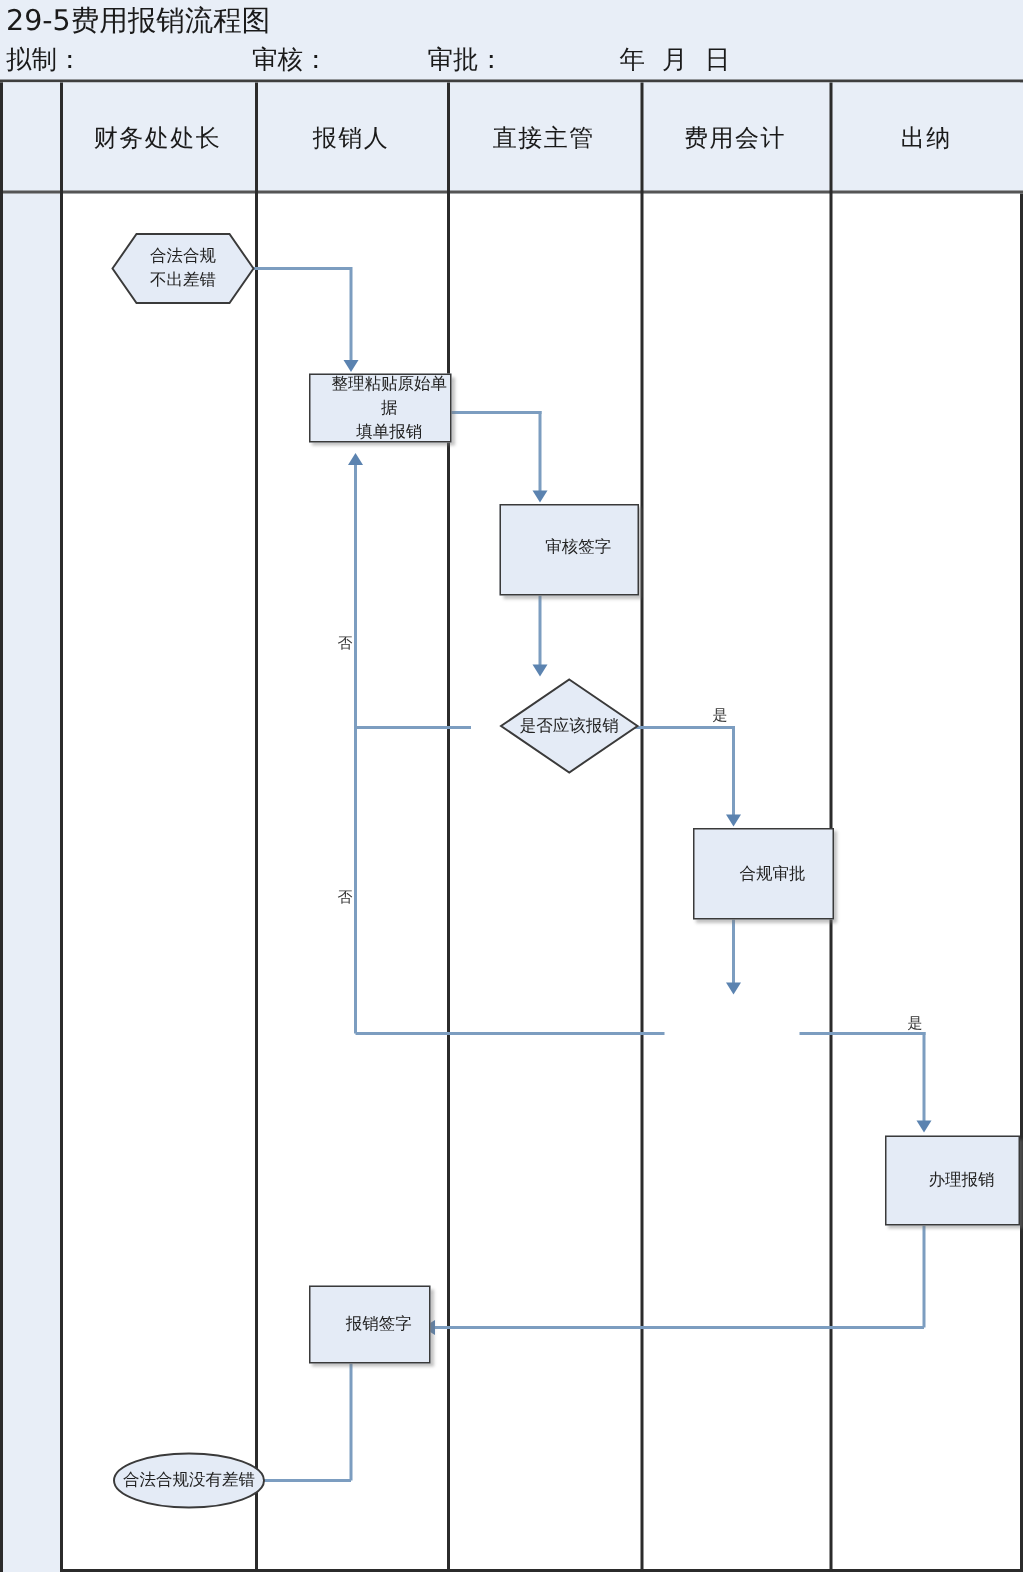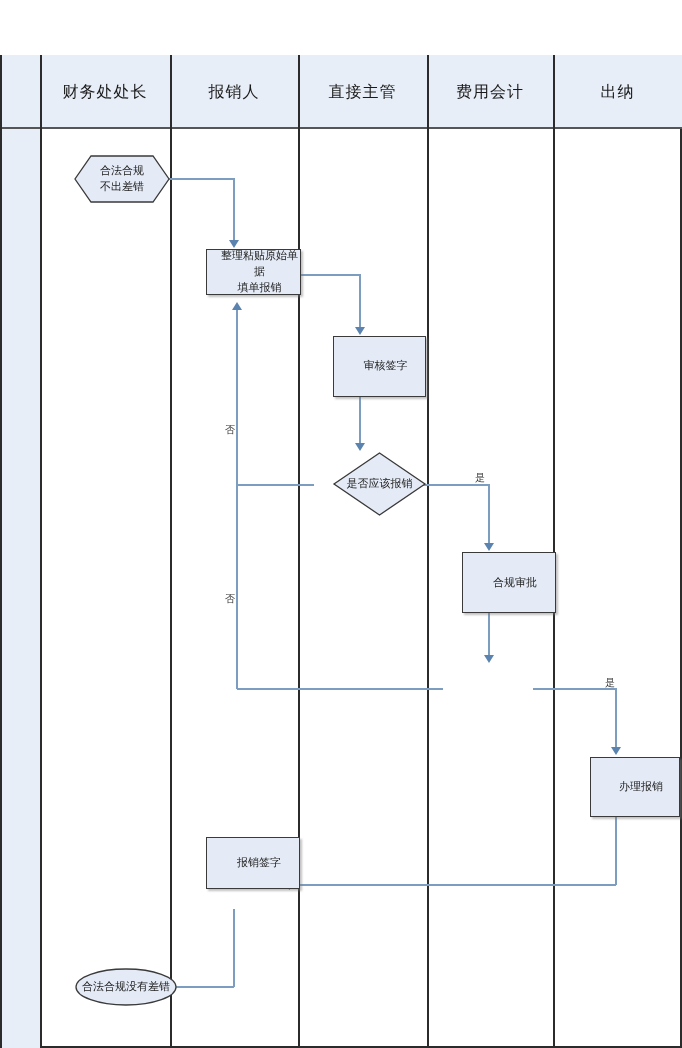--- a/index.html
+++ b/index.html
@@ -138,20 +138,27 @@
     background:#ffffff;
     padding:0 1px;
     line-height:1;
   }
 </style>
 </head>
 <body>
 
 <div id="page">
 
+  <div class="titleblock">
+    <div class="doc-title">29-5费用报销流程图</div>
+    <div class="meta m1">拟制：</div>
+    <div class="meta m2">审核：</div>
+    <div class="meta m3">审批：</div>
+    <div class="meta m4">年 月 日</div>
+  </div>
 
   <div class="grid-outer">
 
     <div class="corner-cell"></div>
 
     <div class="header-row">
       <div class="lane-head" style="left:38px;width:130px;">财务处处长</div>
       <div class="lane-head" style="left:168px;width:128px;">报销人</div>
       <div class="lane-head" style="left:296px;width:129px;">直接主管</div>
       <div class="lane-head" style="left:425px;width:126px;">费用会计</div>
@@ -236,21 +243,21 @@
 
   <div class="node proc" style="left:442px; top:552px; width:94px; height:61px;">
     <div class="lbl">合规审批</div>
   </div>
 
 
   <div class="node proc" style="left:570px; top:757px; width:90px; height:60px;">
     <div class="lbl">办理报销</div>
   </div>
 
-  <div class="node proc" style="left:186px; top:837px; width:94px; height:52px;text-align:right;">
+  <div class="node proc" style="left:186px; top:857px; width:81px; height:52px;text-align:right;">
     <div class="lbl">报销签字</div>
   </div>
 
   <div class="node ellwrap" style="left:55px; top:968px; width:102px; height:38px;">
     <svg class="shape-svg" width="102" height="38" viewBox="0 0 102 38">
       <ellipse cx="51" cy="19" rx="50" ry="18" fill="#e4ebf6" stroke="#3a3a3a" stroke-width="1.3"></ellipse>
     </svg>
     <div class="lbl">合法合规没有差错</div>
   </div>
 

